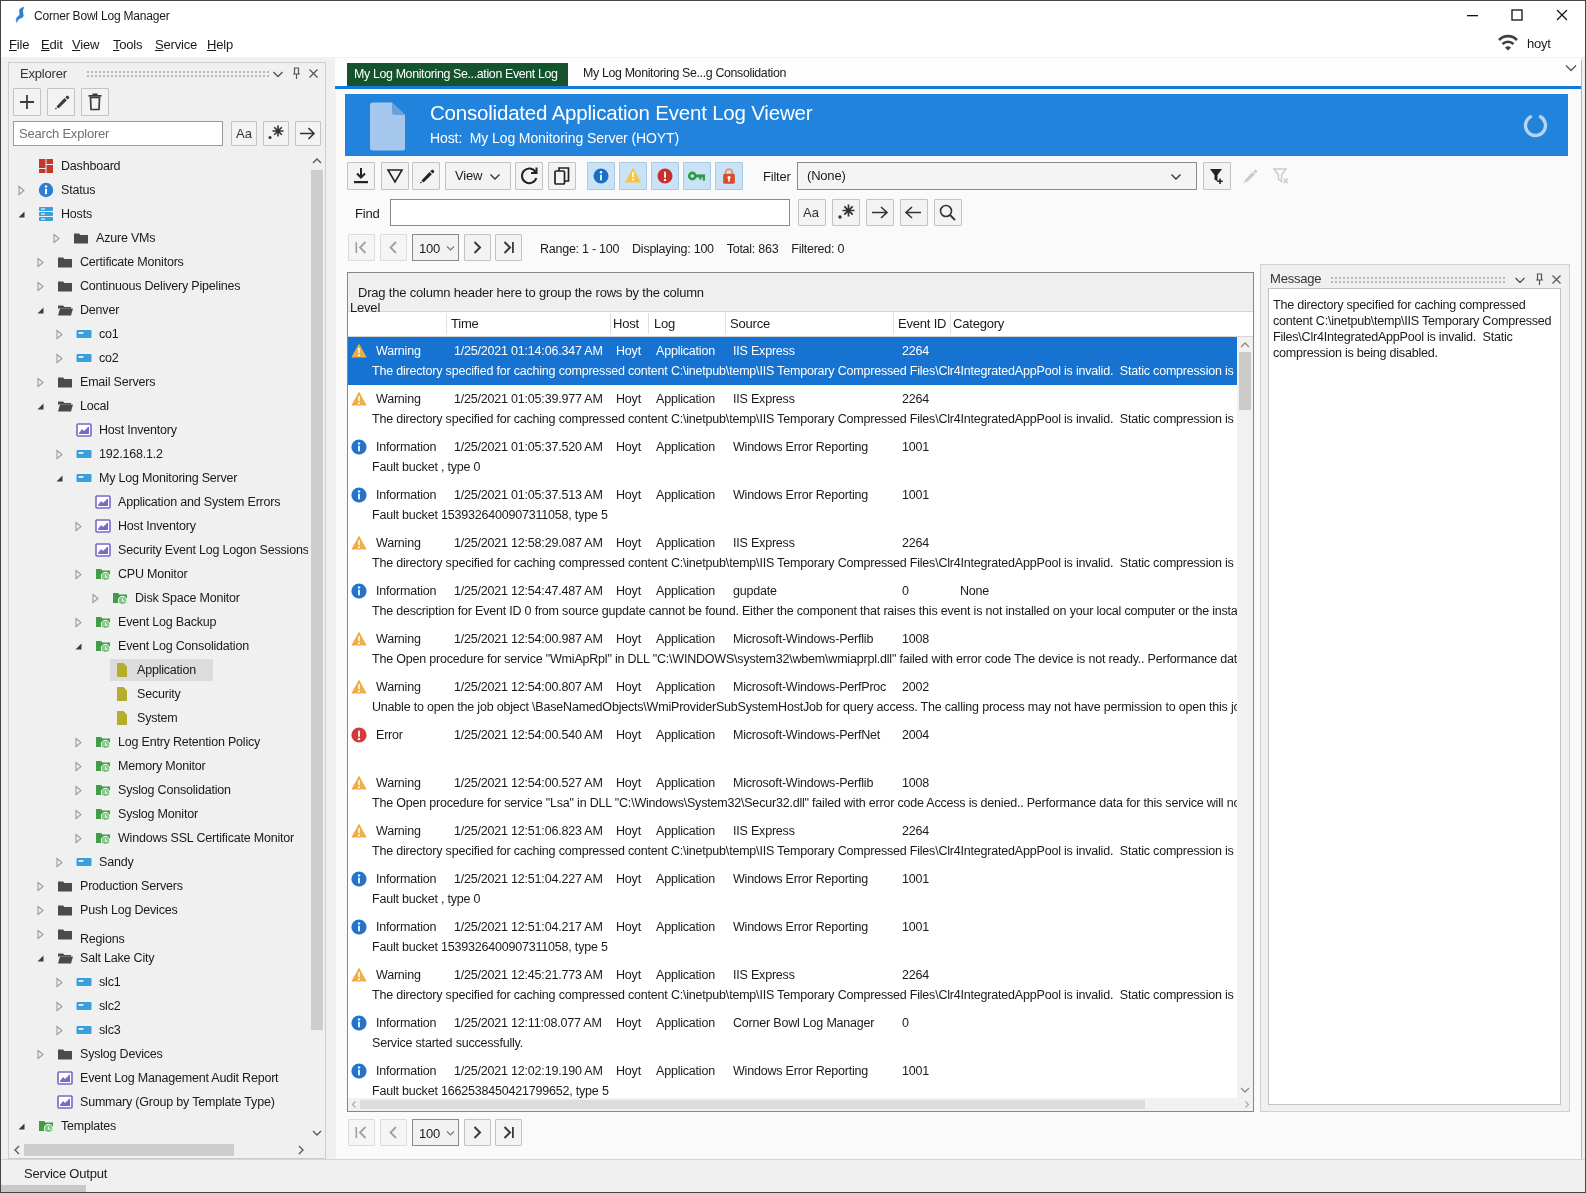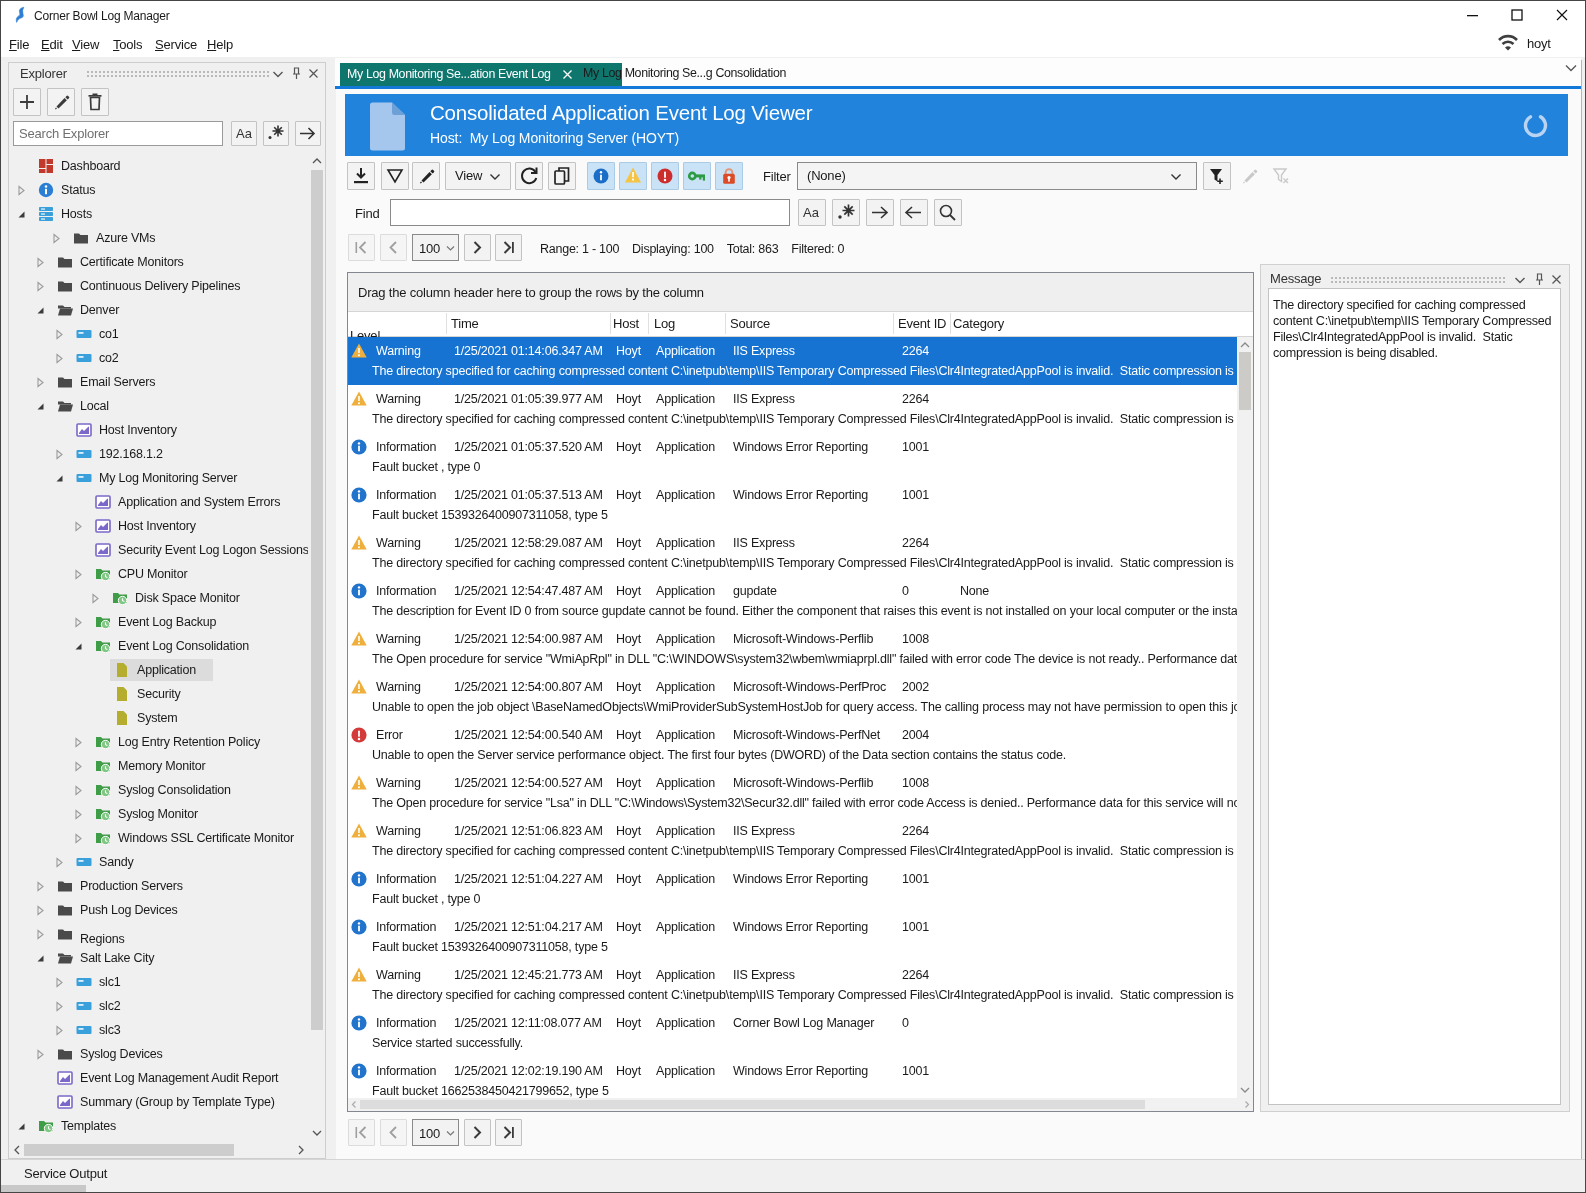--- a/index.html
+++ b/index.html
@@ -666,21 +666,21 @@
     </svg>
   </div>
 <div class="abs" style="left:296px;top:1142px">
     <svg style="" width="10" height="16" viewBox="0 0 10 16">
       <path d="M3 4 L7 8 L3 12" stroke="#555" stroke-width="1.3" fill="none"></path>
     </svg>
   </div>
 <div class="abs" style="left:24px;top:1144px;width:210px;height:12px;background:#cdcdcd"></div>
 <div class="abs" style="left:335px;top:58px;width:1246px;height:28px;background:#fdfdfd"></div>
 <div class="abs" style="left:335px;top:86px;width:1246px;height:3px;background:#1279d8"></div>
-<div class="abs ell" style="left:340px;top:63px;width:282px;height:23px;background:#0f766e;color:#fff">
+<div class="abs ell" style="left:347px;top:63px;width:221px;height:23px;background:#14532d;color:#fff">
     <span style="position:absolute;left:7px;top:4px;font-size:12.4px;letter-spacing:-0.35px;white-space:nowrap">My Log Monitoring Se...ation Event Log</span>
     <div class="abs" style="left:222px;top:6px">
       <svg style="" width="11" height="11" viewBox="0 0 11 11">
         <path d="M1.5 1.5 L9.5 9.5 M9.5 1.5 L1.5 9.5" stroke="#fff" stroke-width="1.3"></path>
       </svg>
     </div>
   </div>
 <div class="abs" style="left:583px;top:66px;font-size:12.4px;letter-spacing:-0.35px;white-space:nowrap">My Log Monitoring Se...g Consolidation</div>
 <div class="abs" style="left:1564px;top:63px">
     <svg style="" width="14" height="10" viewBox="0 0 14 10">
@@ -877,21 +877,21 @@
     <svg style="" width="27" height="27" viewBox="0 0 27 27">
       <path d="M9.5 8 L15 13.5 L9.5 19" stroke="#3a3a3a" stroke-width="2" fill="none"></path>
       <rect x="17" y="8" width="1.8" height="11" fill="#3a3a3a"></rect>
     </svg>
   </div>
 <div class="abs" style="left:540px;top:242px;font-size:12.5px;letter-spacing:-0.25px;white-space:nowrap">Range: 1 - 100&nbsp;&nbsp;&nbsp;&nbsp;Displaying: 100&nbsp;&nbsp;&nbsp;&nbsp;Total: 863&nbsp;&nbsp;&nbsp;&nbsp;Filtered: 0</div>
 <div class="abs" style="left:347px;top:272px;width:907px;height:840px;background:#fff;border:1px solid #828790"></div>
 <div class="abs" style="left:348px;top:273px;width:905px;height:39px;background:#efefef;border-bottom:1px solid #d5d5d5"></div>
 <div class="abs tl" style="left:358px;top:285px;font-size:13px">Drag the column header here to group the rows by the column</div>
 <div class="abs" style="left:348px;top:312px;width:905px;height:25px;background:#fff;border-bottom:1px solid #d5d5d5"></div>
-<div class="abs tl" style="left:350px;top:328px;font-size:13px">Level</div>
+<div class="abs tl" style="left:350px;top:300px;font-size:13px">Level</div>
 <div class="abs tl" style="left:451px;top:316px;font-size:13px">Time</div>
 <div class="abs tl" style="left:613px;top:316px;font-size:13px">Host</div>
 <div class="abs tl" style="left:654px;top:316px;font-size:13px">Log</div>
 <div class="abs tl" style="left:730px;top:316px;font-size:13px">Source</div>
 <div class="abs tl" style="left:898px;top:316px;font-size:13px">Event ID</div>
 <div class="abs tl" style="left:953px;top:316px;font-size:13px">Category</div>
 <div class="abs" style="left:446px;top:313px;width:1px;height:21px;background:#e0e0e0"></div>
 <div class="abs" style="left:610px;top:313px;width:1px;height:21px;background:#e0e0e0"></div>
 <div class="abs" style="left:648px;top:313px;width:1px;height:21px;background:#e0e0e0"></div>
 <div class="abs" style="left:725px;top:313px;width:1px;height:21px;background:#e0e0e0"></div>
@@ -1034,21 +1034,20 @@
           <rect x="7.1" y="3.7" width="1.8" height="6" fill="#fff"></rect>
           <circle cx="8" cy="12" r="1.25" fill="#fff"></circle>
         </svg>
       </div>
       <div class="abs tl" style="left:28px;top:7px">Error</div>
       <div class="abs tl" style="left:106px;top:7px">1/25/2021 12:54:00.540 AM</div>
       <div class="abs tl" style="left:268px;top:7px">Hoyt</div>
       <div class="abs tl" style="left:308px;top:7px">Application</div>
       <div class="abs tl" style="left:385px;top:7px">Microsoft-Windows-PerfNet</div>
       <div class="abs tl" style="left:554px;top:7px">2004</div>
-      <div class="abs tl" style="left:24px;top:27px">Unable to open the Server service performance object. The first four bytes (DWORD) of the Data section contains the status code.</div>
     </div>
     <div class="abs ell" style="left:0;top:432px;width:889px;height:48px;color:#1a1a1a">
       <div class="abs" style="left:3px;top:6px">
         <svg style="" width="16" height="16" viewBox="0 0 16 16">
           <path d="M8 0.5 L15.7 14.6 L0.3 14.6 Z" fill="#efaf3c"></path>
           <rect x="7.2" y="5" width="1.6" height="5" fill="#fff"></rect>
           <circle cx="8" cy="12.2" r="1.05" fill="#fff"></circle>
         </svg>
       </div>
       <div class="abs tl" style="left:28px;top:7px">Warning</div>

